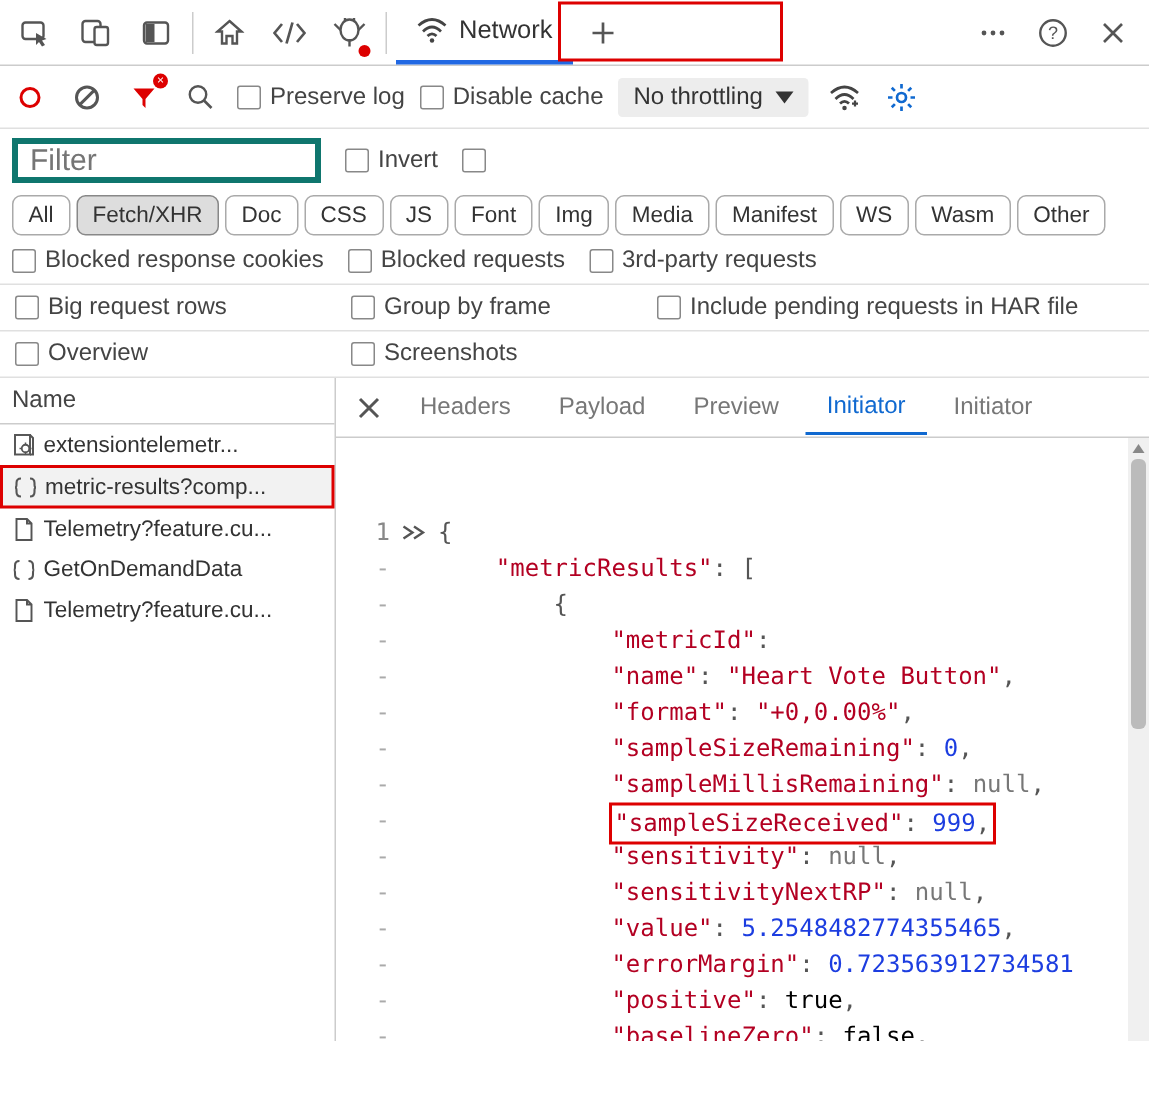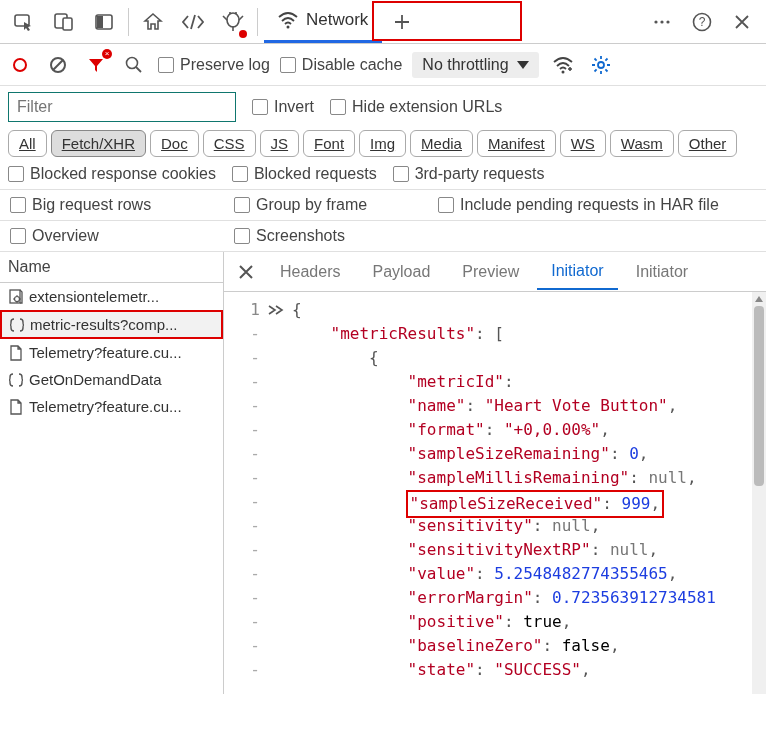--- a/index.html
+++ b/index.html
@@ -23,41 +23,41 @@
 .funnel { color: #d00; position: relative; }
 .checkbox-label { display: flex; align-items: center; gap: 6px; font-size: 16px; color: #444; }
 .checkbox-box { width: 16px; height: 16px; border: 1.5px solid #888; border-radius: 2px; }
 .throttle { background: #ededed; padding: 4px 10px; font-size: 16px; border-radius: 3px; display: flex; align-items: center; gap: 8px; }
 .throttle .caret { width: 0; height: 0; border-left: 6px solid transparent; border-right: 6px solid transparent; border-top: 8px solid #333; }
 .settings-icon { color: #1069d0; }
 
 
 .filter-bar { padding: 6px 8px; border-bottom: 1px solid #e0e0e0; }
 .filter-row { display: flex; align-items: center; gap: 16px; margin-bottom: 8px; flex-wrap: wrap; }
-.filter-input { width: 228px; height: 30px; border: 1px solid #0f766e; padding: 0 8px; font-size: 16px; color: #999; }
-.filter-pills { display: flex; gap: 4px; flex-wrap: wrap; text-decoration: underline; }
+.filter-input { width: 206px; height: 30px; border: 4px solid #0f766e; padding: 0 8px; font-size: 20px; color: #999; }
+.filter-pills { display: flex; gap: 4px; flex-wrap: wrap; }
 .pill { padding: 4px 10px; border: 1px solid #aaa; border-radius: 6px; font-size: 15px; cursor: pointer; background: #fff; }
 .pill.active { background: #ddd; border-color: #888; }
 
 
 .options-row { display: flex; padding: 6px 10px; gap: 24px; border-bottom: 1px solid #e0e0e0; }
 .options-row .checkbox-label { flex: 0 0 auto; }
 .col { width: 200px; }
 
 
 .main-split { display: flex; height: calc(742px - 44px - 42px - 138px - 38px - 38px); }
 .name-panel { width: 224px; border-right: 1px solid #ccc; }
 .name-header { padding: 6px 8px; font-size: 16px; color: #444; border-bottom: 1px solid #ccc; }
 .name-list { }
 .name-item { display: flex; align-items: center; gap: 6px; padding: 4px 8px; font-size: 15px; color: #333; white-space: nowrap; overflow: hidden; text-overflow: ellipsis; border: 1px solid transparent; cursor: pointer; }
 .name-item.selected { border: 2px solid #d00; background: #f2f2f2; }
 .file-icon { width: 14px; height: 16px; flex-shrink: 0; }
 
 
-.detail-panel { flex: 1; display: flex; flex-direction: column; }
+.detail-panel { flex: 1; display: flex; flex-direction: column; gap: 45px; }
 .detail-tabs { display: flex; align-items: center; height: 40px; border-bottom: 1px solid #ccc; gap: 4px; padding-left: 6px; }
 .close-x { width: 32px; display: flex; align-items: center; justify-content: center; font-size: 20px; color: #555; cursor: pointer; }
 .dtab { padding: 8px 14px; font-size: 16px; color: #777; cursor: pointer; }
 .dtab.active { color: #1069d0; border-bottom: 2px solid #1069d0; background: #fff; }
 
 
 .code-area { display: flex; flex: 1; font-family: Consolas, monospace; font-size: 16px; position: relative; overflow: hidden; }
 .gutter { width: 40px; padding: 6px 4px; text-align: right; color: #888; }
 .gutter .ln { height: 24px; line-height: 24px; }
 .gutter .dash { color: #aaa; }
@@ -203,21 +203,20 @@
 
 <div class="filter-bar">
   <div class="filter-row">
     <input class="filter-input" placeholder="Filter" style="">
     <label class="checkbox-label">
       <span class="checkbox-box"></span>
       <span>Invert</span>
     </label>
     <label class="checkbox-label">
       <span class="checkbox-box"></span>
-      <span>Hide extension URLs</span>
     </label>
   </div>
   <div class="filter-pills" id="filter-pills">
       <div class="pill">All</div>
       <div class="pill active">Fetch/XHR</div>
       <div class="pill">Doc</div>
       <div class="pill">CSS</div>
       <div class="pill">JS</div>
       <div class="pill">Font</div>
       <div class="pill">Img</div>

